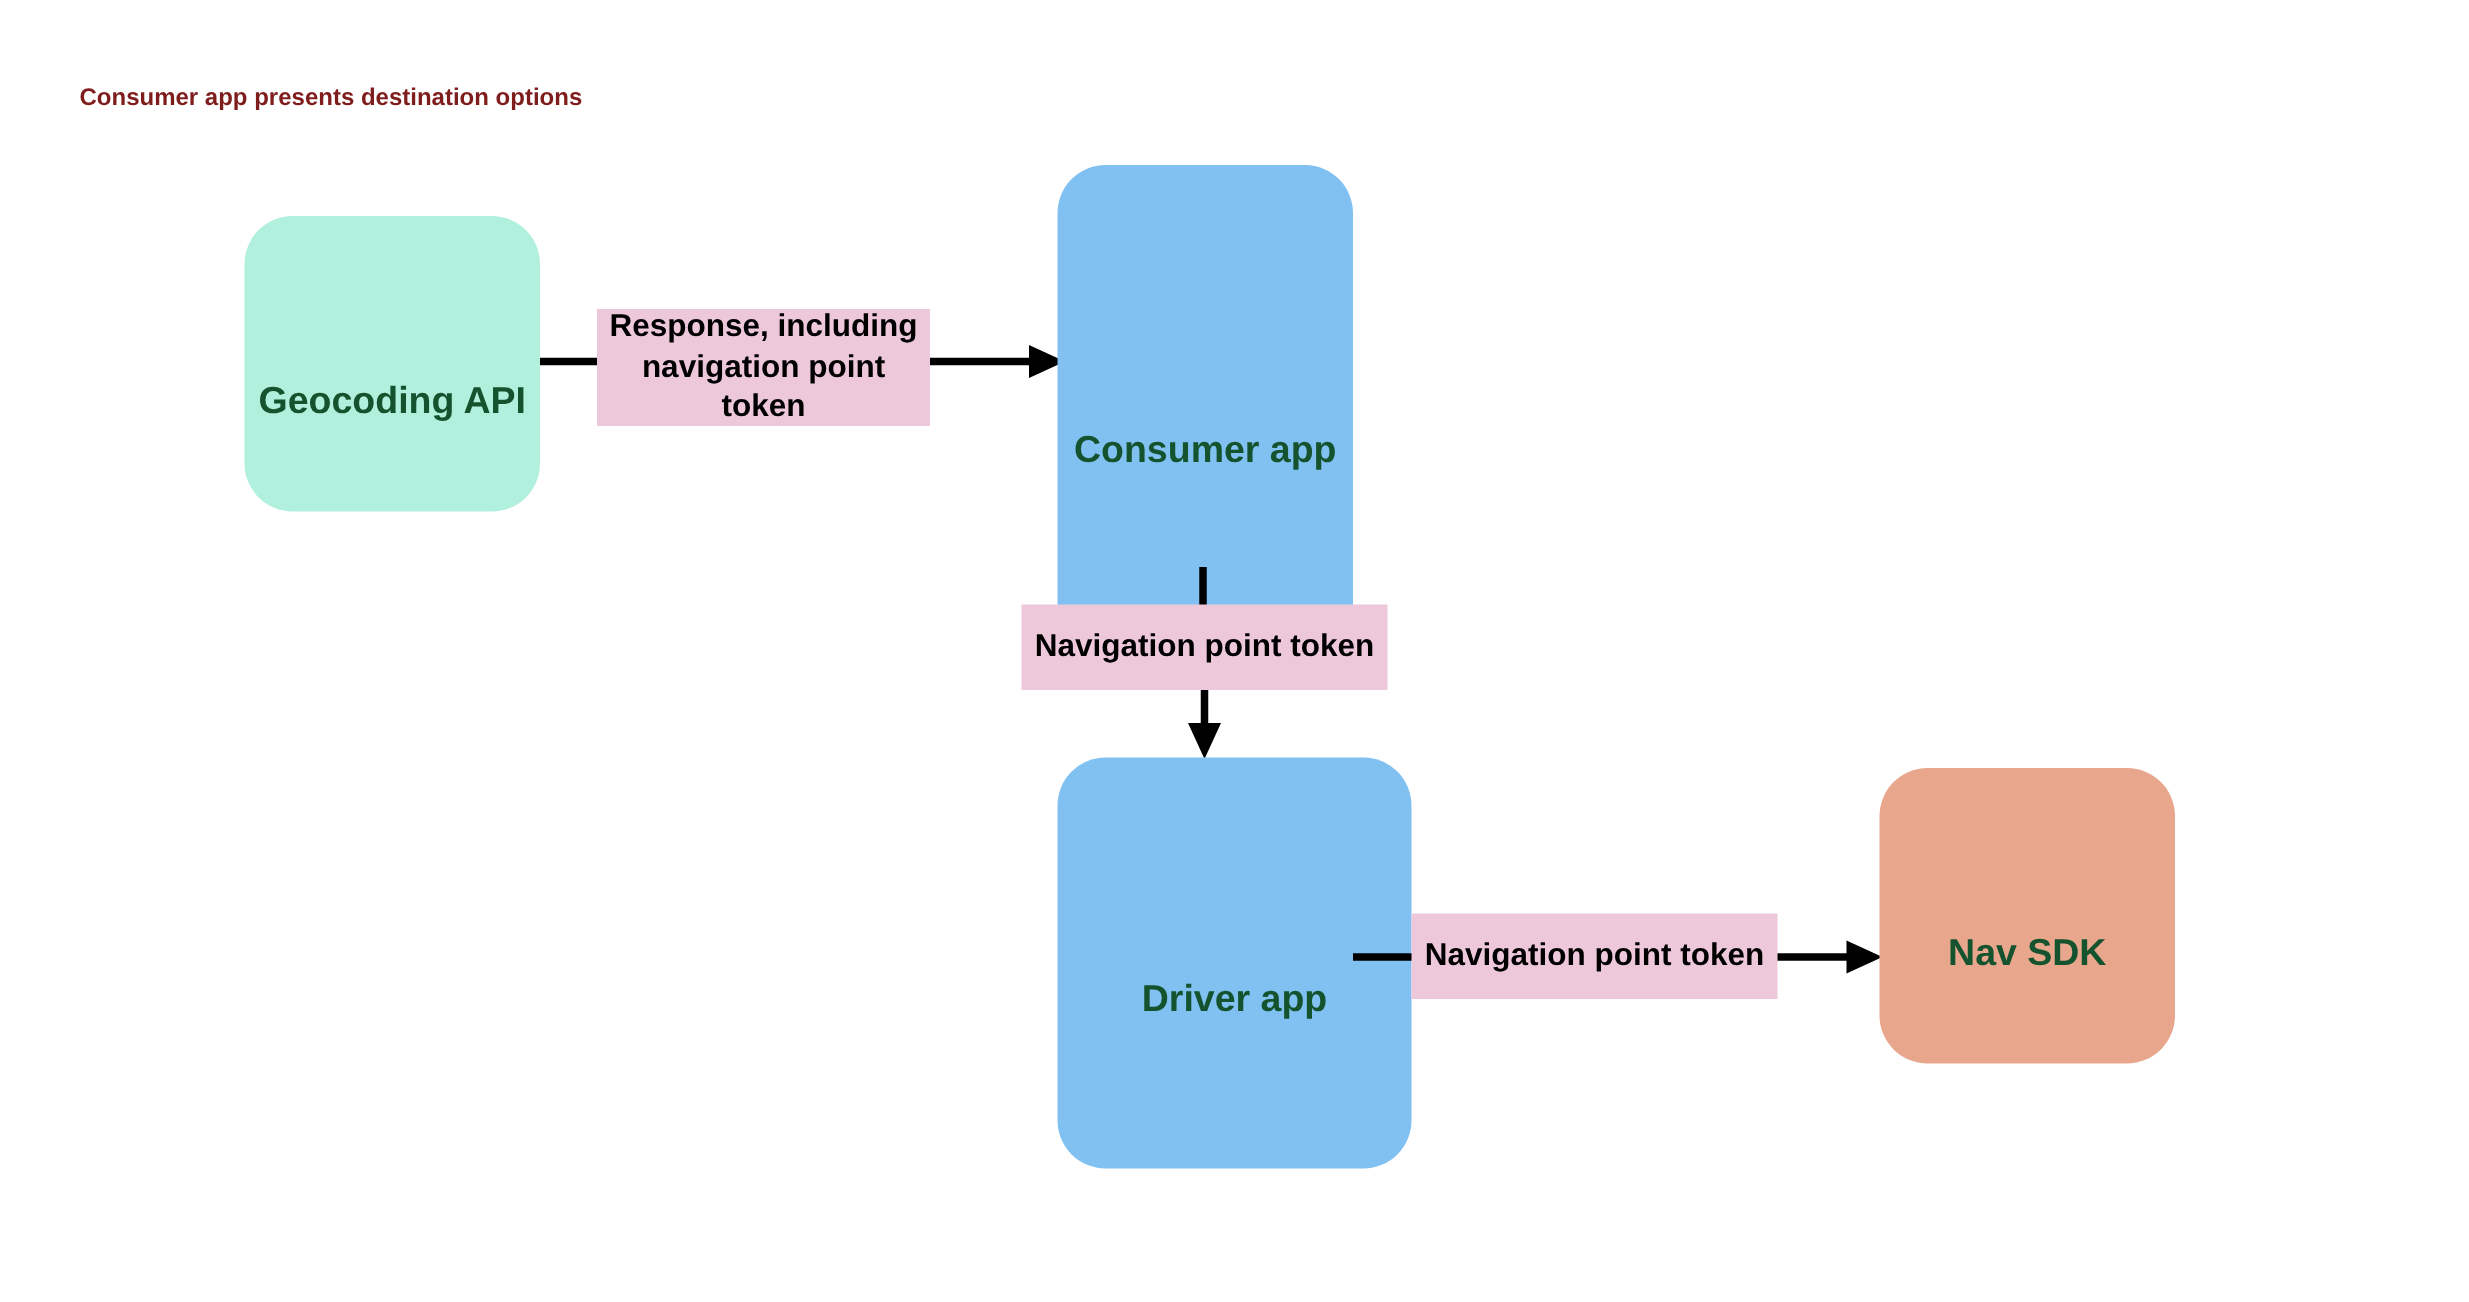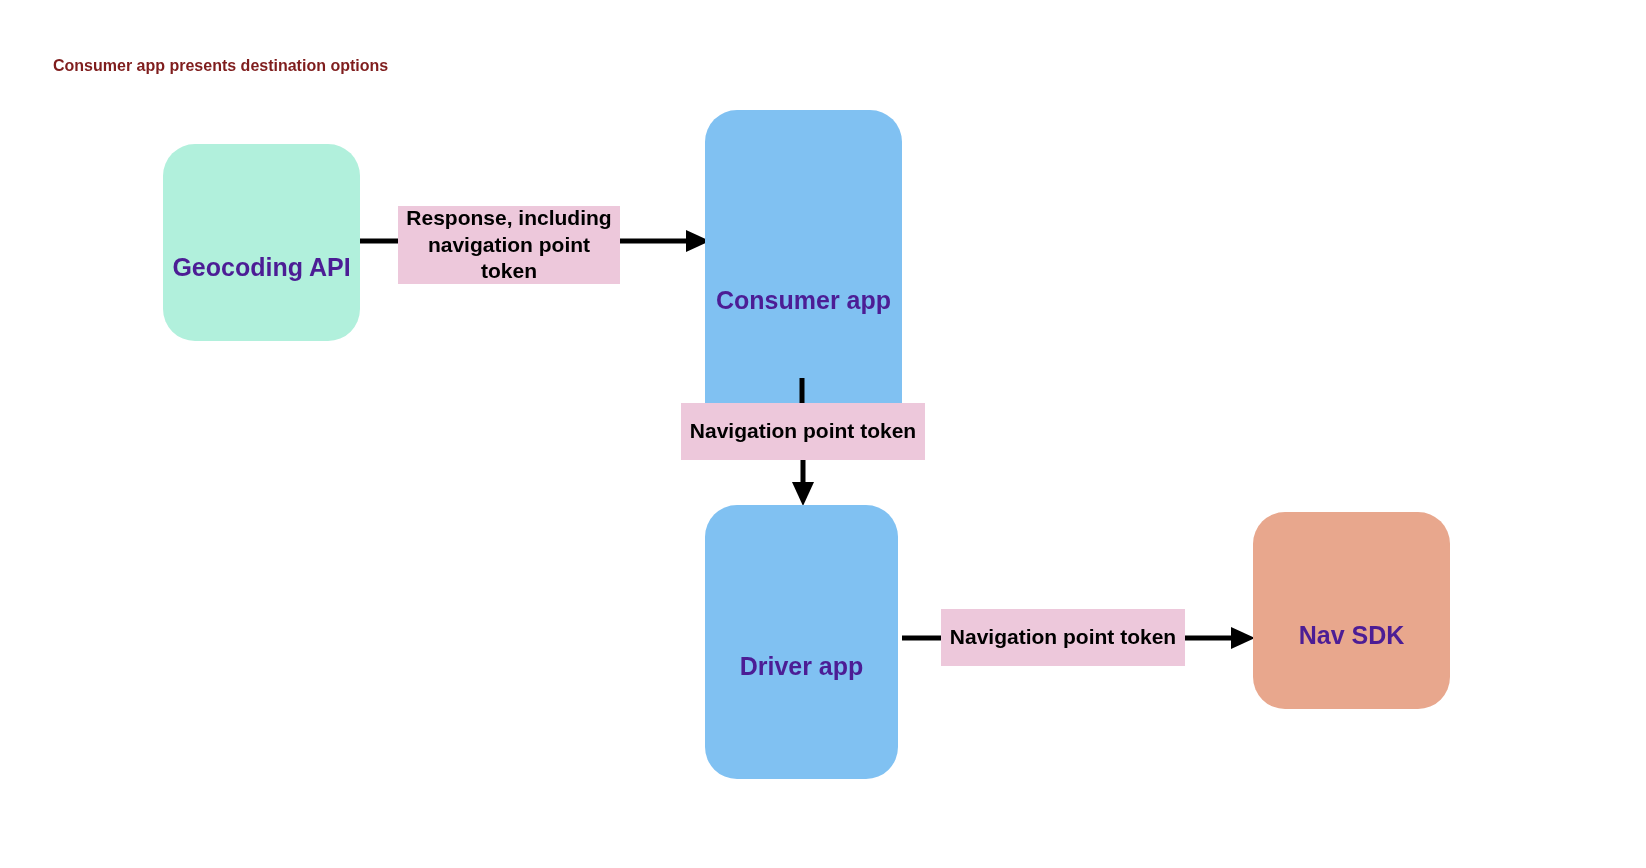--- a/index.html
+++ b/index.html
@@ -31,21 +31,21 @@
     display: flex;
     align-items: center;
     justify-content: center;
     border-radius: 32px;
     box-sizing: border-box;
     text-align: center;
   }
   .node-label {
     font-size: 25px;
     font-weight: bold;
-    color: #4c1d95;
+    color: #14532d;
     line-height: 1.2;
     padding: 0 6px;
     margin-top: 48px;
   }
   .edge-label {
     position: absolute;
     display: flex;
     align-items: center;
     justify-content: center;
     box-sizing: border-box;
@@ -110,21 +110,21 @@
     <span class="edge-label-text">Navigation point token</span>
   </div>
 
   <div class="connector" style="left:790px; top:460px; width:26px; height:46px;">
     <svg width="26" height="46" viewBox="0 0 26 46">
       <line x1="13" y1="0" x2="13" y2="30" stroke="#000000" stroke-width="5"></line>
       <polygon points="2,22 24,22 13,46" fill="#000000"></polygon>
     </svg>
   </div>
 
-  <div class="node" style="left:705px; top:505px; width:193px; height:274px; background:#80c1f2;">
+  <div class="node" style="left:705px; top:505px; width:236px; height:274px; background:#80c1f2;">
     <span class="node-label">Driver app</span>
   </div>
 
   <div class="connector" style="left:902px; top:634px; width:40px; height:8px;">
     <svg width="40" height="8" viewBox="0 0 40 8">
       <line x1="0" y1="4" x2="40" y2="4" stroke="#000000" stroke-width="5"></line>
     </svg>
   </div>
 
   <div class="edge-label" style="left:941px; top:609px; width:244px; height:57px; background:#edc8db;">

